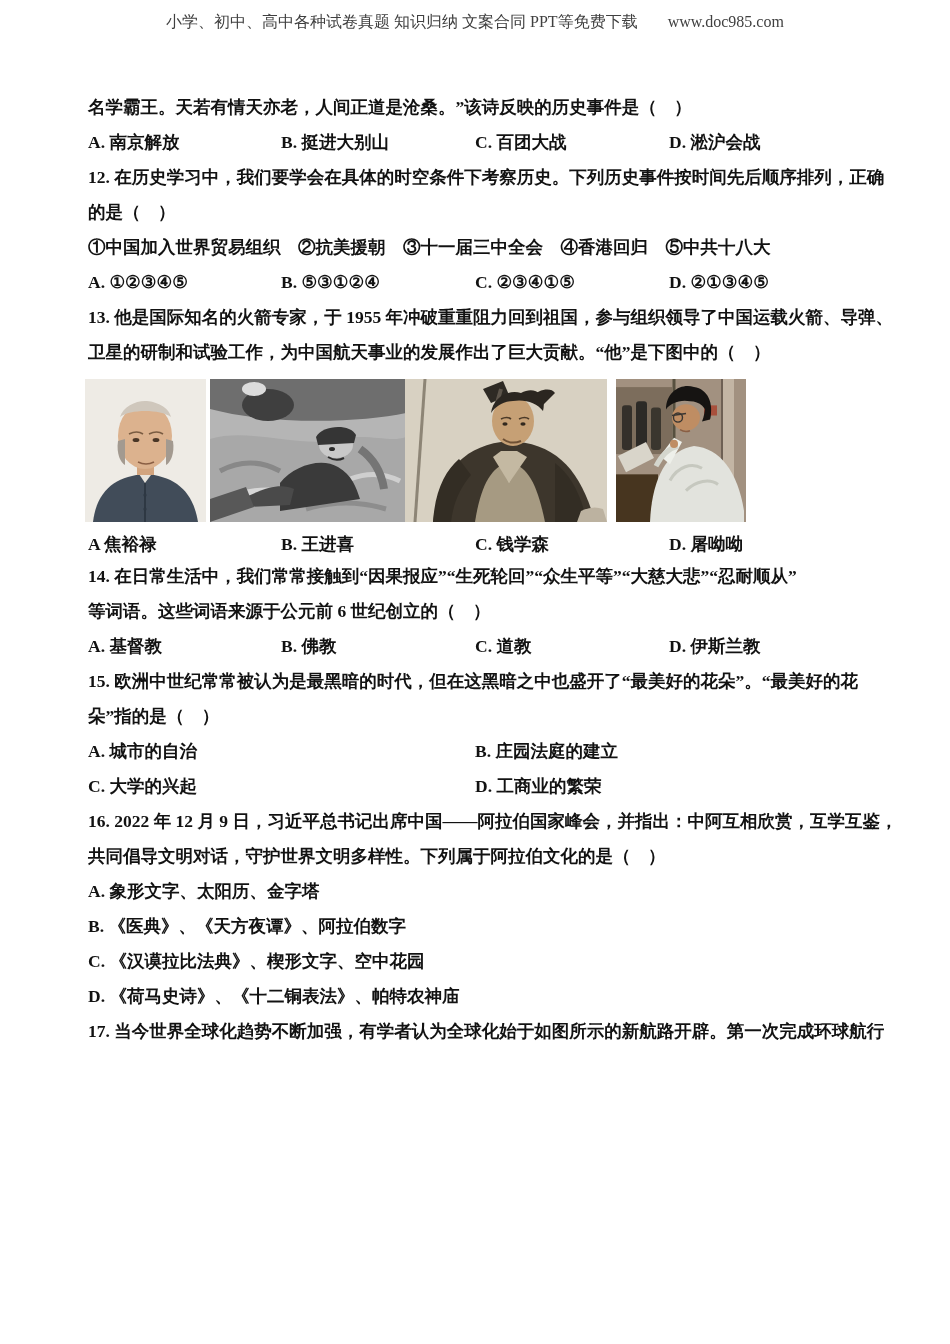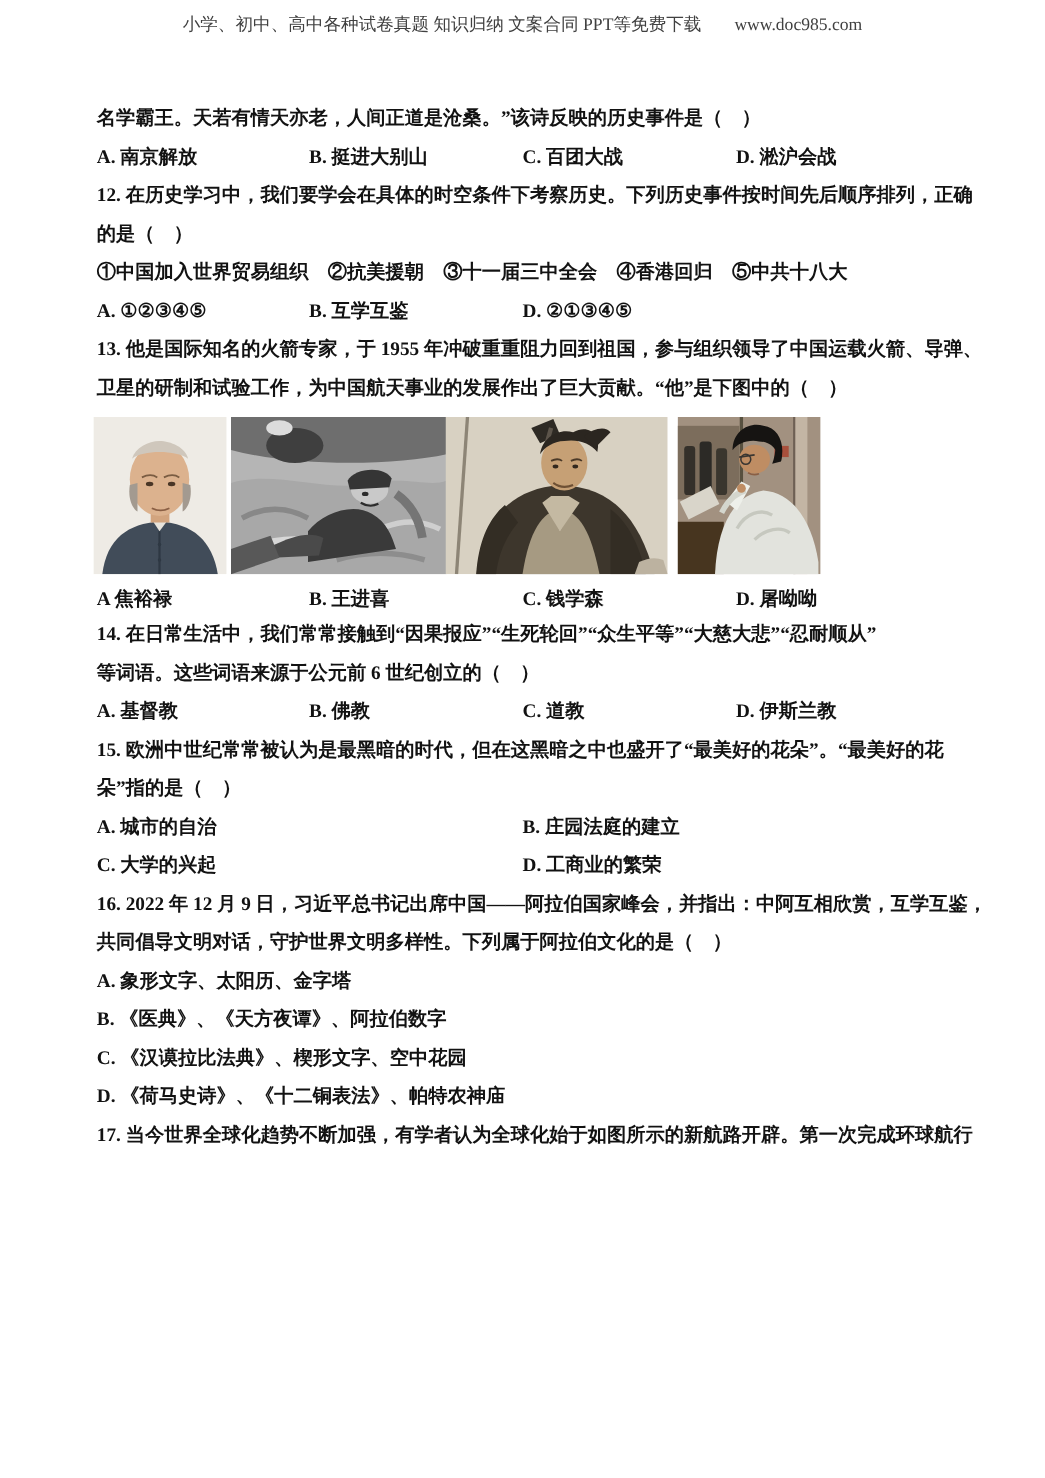--- a/index.html
+++ b/index.html
@@ -53,21 +53,22 @@
       <span>D. 淞沪会战</span>
     </div>
   </div>
 
   <div>
     <div class="tline">12. 在历史学习中，我们要学会在具体的时空条件下考察历史。下列历史事件按时间先后顺序排列，正确</div>
     <div class="tline">的是（　）</div>
     <div class="tline">①中国加入世界贸易组织　②抗美援朝　③十一届三中全会　④香港回归　⑤中共十八大</div>
     <div class="opts4">
       <span>A. ①②③④⑤</span>
-      <span>B. 互学互鉴</span>
+      <span>B. ⑤③①②④</span>
+      <span>C. ②③④①⑤</span>
       <span>D. ②①③④⑤</span>
     </div>
   </div>
 
   <div>
     <div class="tline">13. 他是国际知名的火箭专家，于 1955 年冲破重重阻力回到祖国，参与组织领导了中国运载火箭、导弹、</div>
     <div class="tline">卫星的研制和试验工作，为中国航天事业的发展作出了巨大贡献。“他”是下图中的（　）</div>
 
     <div class="photos">
 

